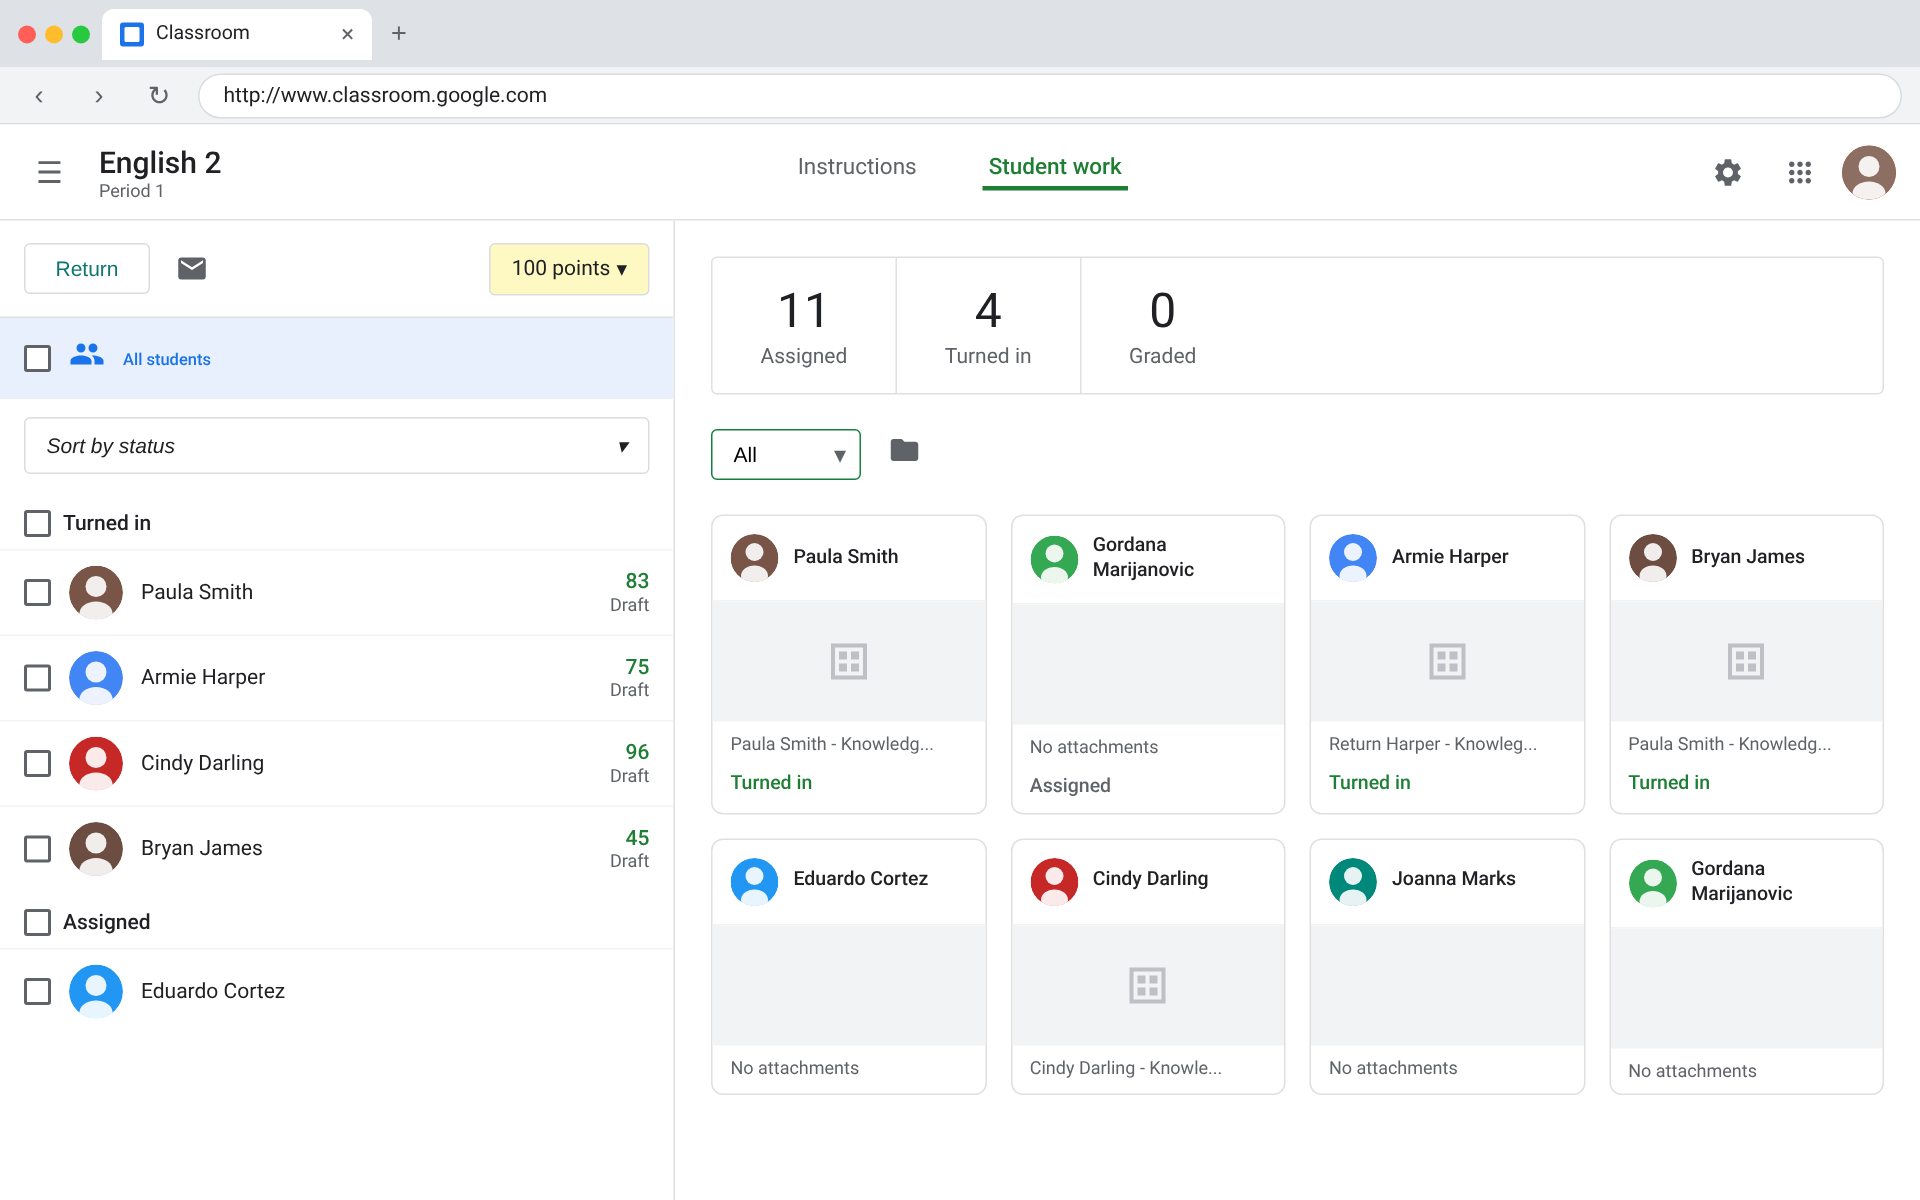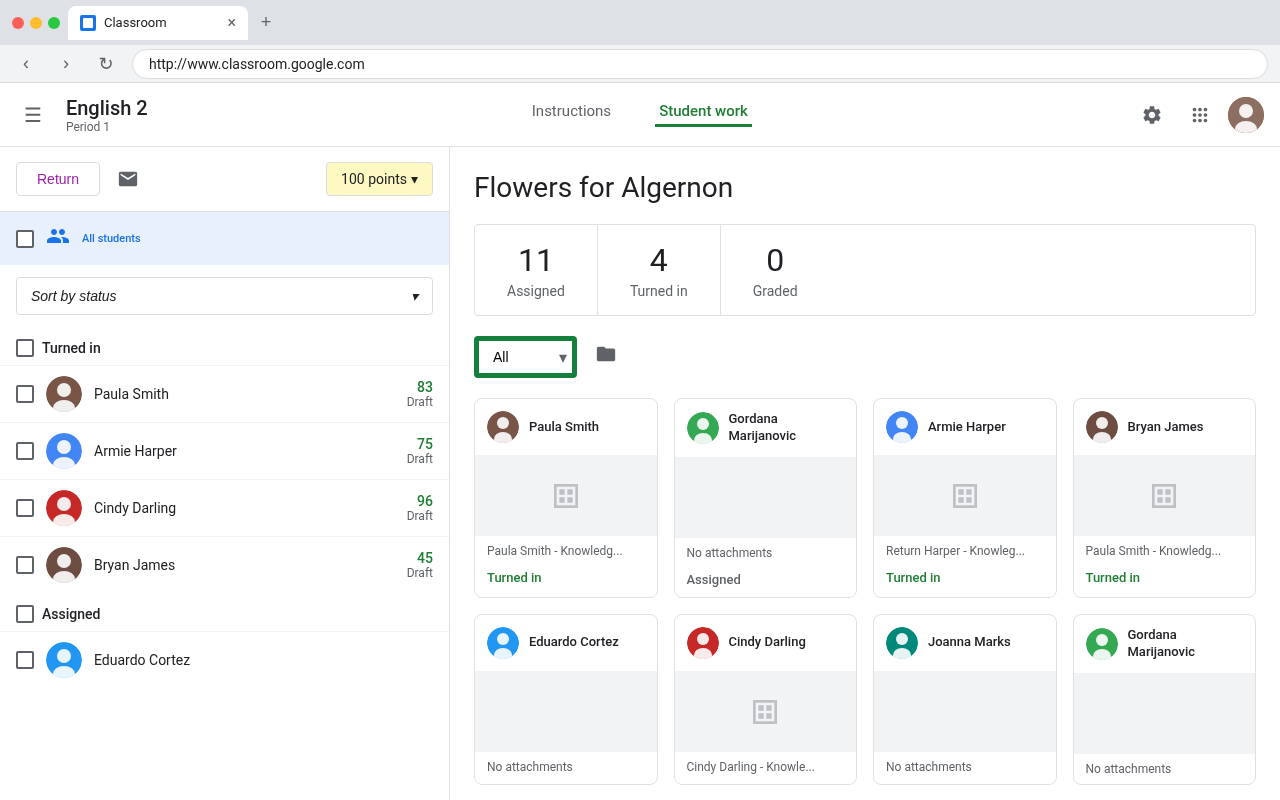--- a/index.html
+++ b/index.html
@@ -54,36 +54,36 @@
     .section-checkbox { width: 18px; height: 18px; border: 2px solid #5f6368; border-radius: 2px; cursor: pointer; background: #fff; }
     .section-label { font-size: 14px; color: #202124; font-weight: 500; }
 
     .student-row { display: flex; align-items: center; gap: 12px; padding: 10px 16px; border-top: 1px solid #f1f3f4; cursor: pointer; }
     .student-avatar { width: 36px; height: 36px; border-radius: 50%; overflow: hidden; flex-shrink: 0; }
     .student-name { flex: 1; font-size: 14px; color: #202124; }
     .student-grade { text-align: right; }
     .grade-value { color: #1e7e34; font-size: 14px; font-weight: 500; }
     .grade-status { color: #5f6368; font-size: 12px; }
     .toolbar { display: flex; align-items: center; gap: 8px; padding: 12px 16px; border-bottom: 1px solid #e0e0e0; }
-    .return-btn { border: 1px solid #dadce0; background: #fff; padding: 8px 20px; border-radius: 4px; font-size: 14px; color: #a21caf; cursor: pointer; }
+    .return-btn { border: 1px solid #dadce0; background: #fff; padding: 8px 20px; border-radius: 4px; font-size: 14px; color: #0f766e; cursor: pointer; }
     .mail-btn { background: none; border: none; cursor: pointer; color: #5f6368; font-size: 20px; width: 40px; height: 40px; display: flex; align-items: center; justify-content: center; }
     .points-dropdown { margin-left: auto; display: flex; align-items: center; gap: 4px; border: 1px solid #dadce0; border-radius: 4px; padding: 8px 14px; background: #fef9c3; cursor: pointer; font-size: 14px; }
 
     
     .content { flex: 1; overflow-y: auto; padding: 24px; }
     .assignment-title { font-size: 28px; color: #202124; font-weight: 400; margin-bottom: 20px; }
     .stats-row { display: flex; align-items: stretch; border: 1px solid #e0e0e0; border-radius: 4px; margin-bottom: 20px; overflow: hidden; }
     .stat-item { padding: 16px 32px; text-align: center; }
     .stat-item + .stat-item { border-left: 1px solid #e0e0e0; }
     .stat-value { font-size: 32px; color: #202124; font-weight: 400; }
     .stat-label { font-size: 14px; color: #5f6368; margin-top: 4px; }
 
     .filter-row { display: flex; align-items: center; gap: 12px; margin-bottom: 20px; }
     .filter-select-wrapper { position: relative; }
-    .filter-select { padding: 8px 20px 8px 14px; border: 5px solid #15803d; border-radius: 4px; font-size: 14px; background: #fff; cursor: pointer; appearance: none; -webkit-appearance: none; min-width: 100px; }
+    .filter-select { padding: 8px 20px 8px 14px; border: 1px solid #15803d; border-radius: 4px; font-size: 14px; background: #fff; cursor: pointer; appearance: none; -webkit-appearance: none; min-width: 100px; }
     .filter-select-arrow { position: absolute; right: 10px; top: 50%; transform: translateY(-50%); color: #5f6368; font-size: 16px; pointer-events: none; }
     .folder-btn { background: none; border: none; cursor: pointer; color: #5f6368; font-size: 22px; padding: 6px; }
 
     
     .cards-grid { display: grid; grid-template-columns: repeat(4, 1fr); gap: 16px; }
     .student-card { border: 1px solid #e0e0e0; border-radius: 8px; overflow: hidden; cursor: pointer; }
     .card-header { display: flex; align-items: center; gap: 10px; padding: 12px; border-bottom: 1px solid #f1f3f4; }
     .card-avatar { width: 32px; height: 32px; border-radius: 50%; overflow: hidden; flex-shrink: 0; }
     .card-name { font-size: 13px; color: #202124; font-weight: 500; line-height: 1.3; }
     .card-body { padding: 0; }
@@ -276,21 +276,20 @@
             <circle cx="18" cy="18" r="18" fill="#2196f3"></circle>
             <circle cx="18" cy="14" r="7" fill="#fff" opacity="0.9"></circle>
             <ellipse cx="18" cy="32" rx="11" ry="8" fill="#fff" opacity="0.9"></ellipse>
           </svg>
       </div>
       <span class="student-name">Eduardo Cortez</span>
     </div>
   </div>
 
   <div class="content">
-    <h1 class="assignment-title">Flowers for Algernon</h1>
 
     <div class="stats-row">
       <div class="stat-item">
         <div class="stat-value">11</div>
         <div class="stat-label">Assigned</div>
       </div>
       <div class="stat-item">
         <div class="stat-value">4</div>
         <div class="stat-label">Turned in</div>
       </div>

